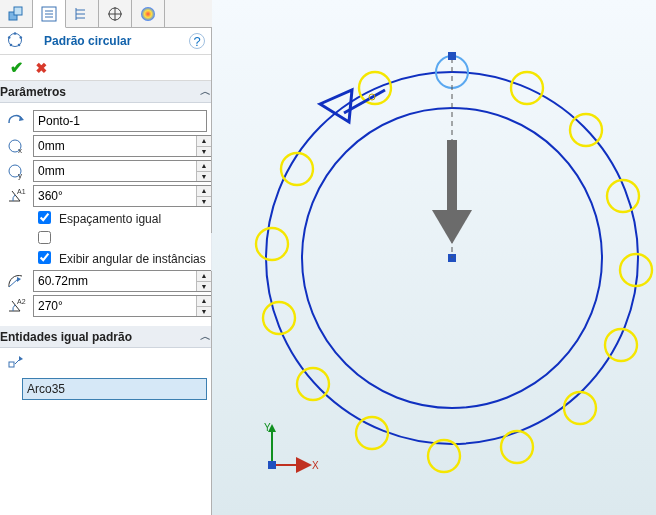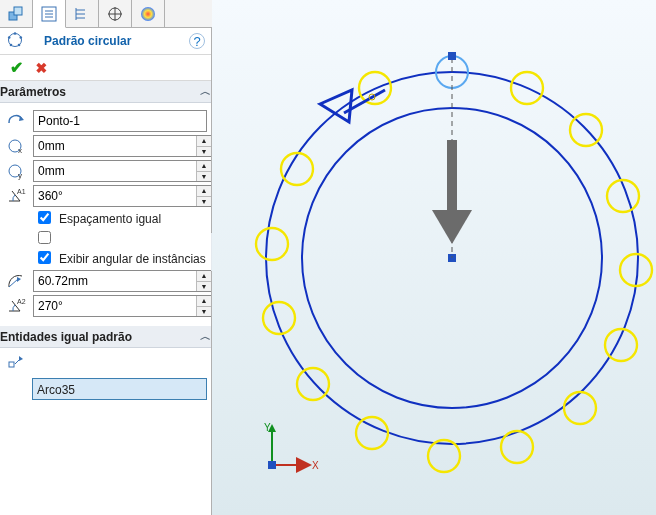--- a/index.html
+++ b/index.html
@@ -72,21 +72,21 @@
     font-family:inherit; font-size:12px; background:#fff;
   }
   .spinners { position:absolute; right:1px; top:1px; bottom:1px; width:15px; display:flex; flex-direction:column;}
   .spin { flex:1; background:#f2f2f2; border-left:1px solid #bbb; display:flex; align-items:center; justify-content:center; font-size:7px; cursor:pointer; line-height:1;}
   .spin:first-child{border-bottom:1px solid #bbb;}
   .check-row { display:flex; align-items:center; gap:5px; margin:3px 0 3px 30px; }
   .check-row input { margin-top:1px; }
   .check-row label { line-height:14px; }
   .entity-item {
     height:22px; border:1px solid #3c7fb1; background:#d6e8f7;
-    padding:2px 4px; margin:2px 0 2px 28px; display:flex; align-items:flex-end;
+    padding:10px 4px; margin:2px 0 2px 18px; display:flex; align-items:center;
   }
   .canvas {
     position:absolute; left:212px; top:0; right:0; bottom:0;
     background: linear-gradient(#f5fafe 0%, #dce9ee 100%);
   }
   .canvas svg { position:absolute; inset:0; }
   .mid-handle {
     position:absolute; left:211px; top:232px; width:9px; height:40px;
     background:#e4e9ee; border:1px solid #aaa; border-left:none;
     border-radius:0 3px 3px 0;

